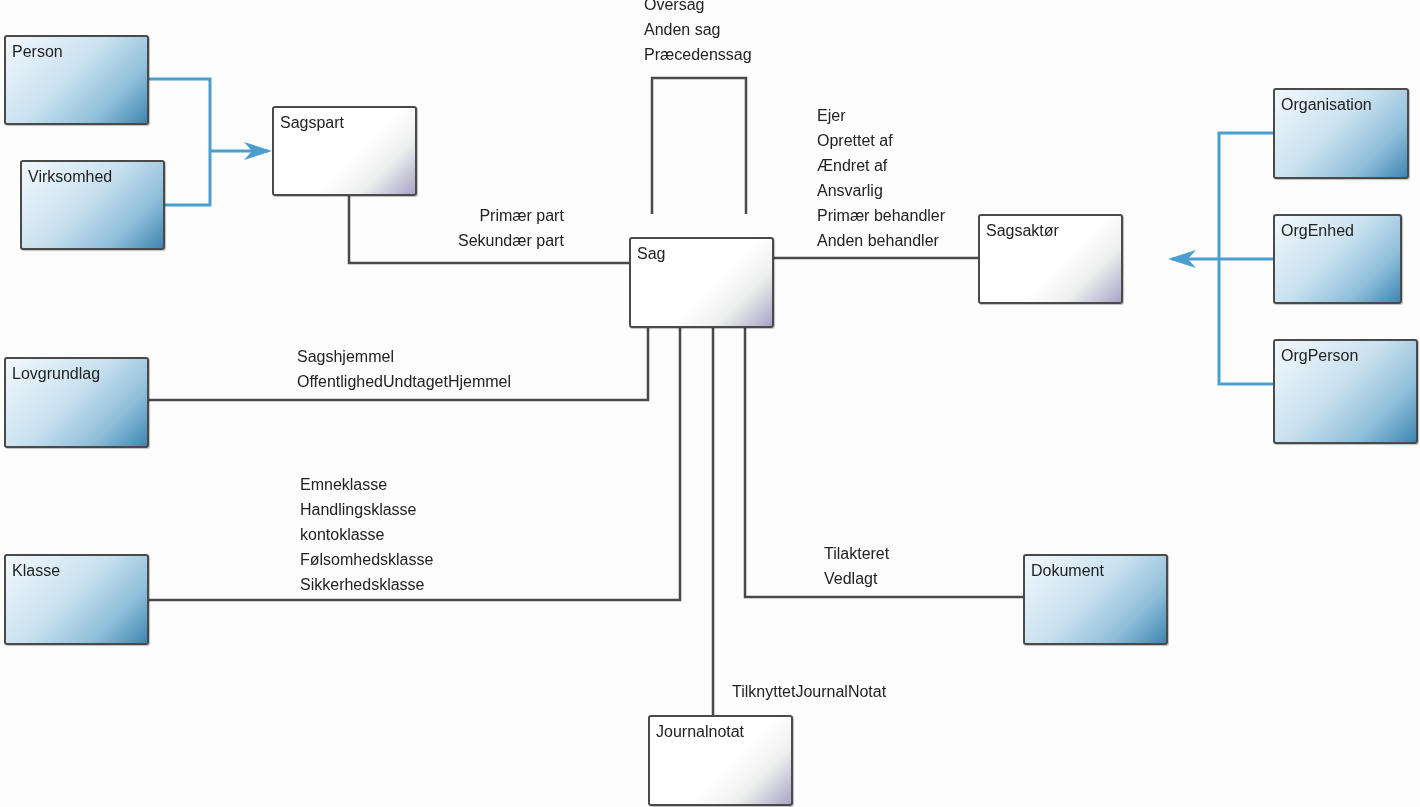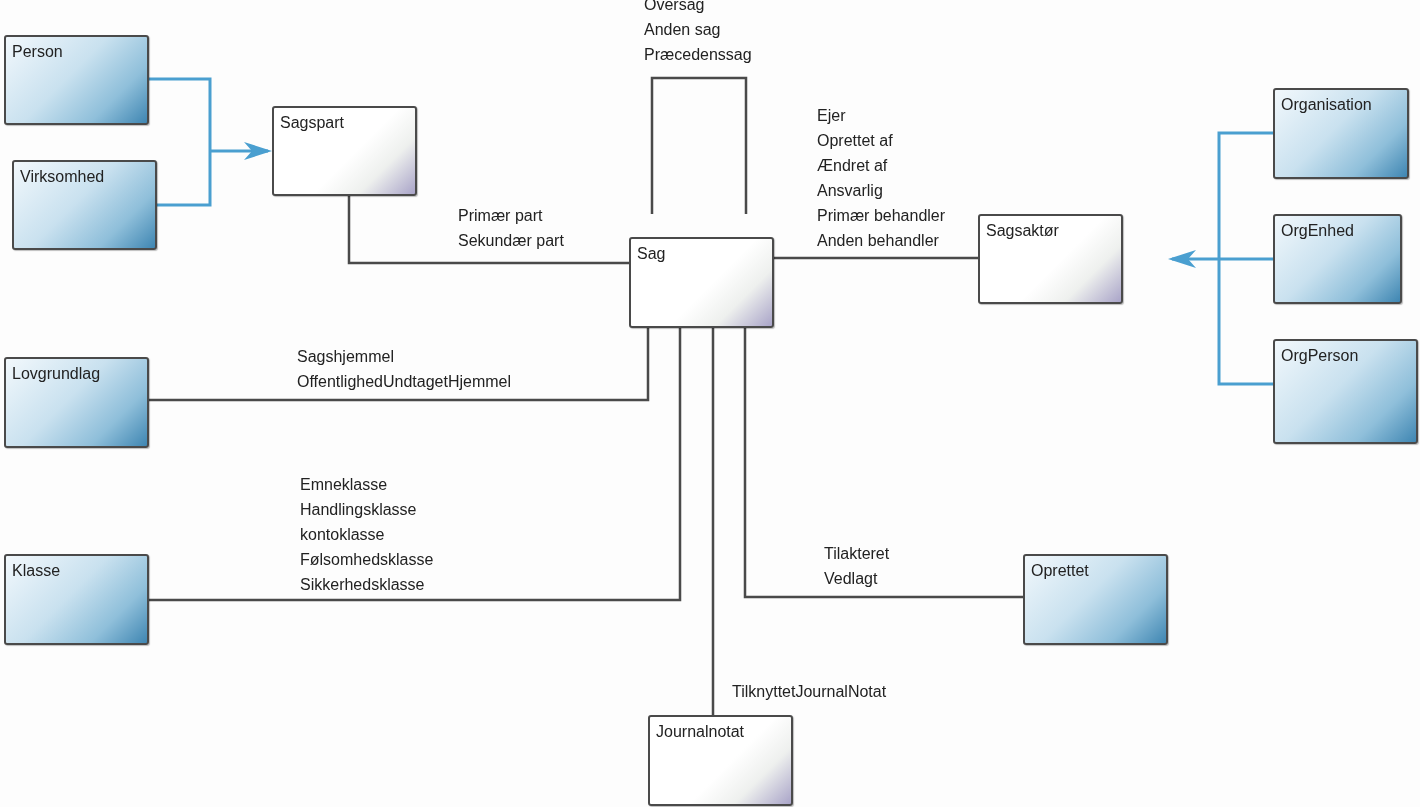--- a/index.html
+++ b/index.html
@@ -39,21 +39,21 @@
       <polyline points="148,400 648,400 648,303"></polyline>
       <polyline points="148,600 680,600 680,303"></polyline>
       <line x1="713" y1="303" x2="713" y2="715"></line>
       <polyline points="745,303 745,597 1024,597"></polyline>
     </g>
   </svg>
 
   <div class="box blue" style="left:4px;top:35px;width:145px;height:90px;">
     <span class="lbl">Person</span>
   </div>
-  <div class="box blue" style="left:12px;top:160px;width:145px;height:90px;">
+  <div class="box blue" style="left:20px;top:160px;width:145px;height:90px;">
     <span class="lbl">Virksomhed</span>
   </div>
   <div class="box white" style="left:272px;top:106px;width:145px;height:90px;">
     <span class="lbl">Sagspart</span>
   </div>
   <div class="box white" style="left:629px;top:213px;width:145px;height:91px;margin-top:24px;">
     <span class="lbl">Sag</span>
   </div>
   <div class="box white" style="left:978px;top:214px;width:145px;height:90px;">
     <span class="lbl">Sagsaktør</span>
@@ -67,33 +67,33 @@
   <div class="box blue" style="left:1273px;top:339px;width:145px;height:105px;">
     <span class="lbl">OrgPerson</span>
   </div>
   <div class="box blue" style="left:4px;top:357px;width:145px;height:91px;">
     <span class="lbl">Lovgrundlag</span>
   </div>
   <div class="box blue" style="left:4px;top:554px;width:145px;height:91px;">
     <span class="lbl">Klasse</span>
   </div>
   <div class="box blue" style="left:1023px;top:554px;width:145px;height:91px;">
-    <span class="lbl">Oprettet</span>
+    <span class="lbl">Dokument</span>
   </div>
   <div class="box white" style="left:648px;top:715px;width:145px;height:91px;">
     <span class="lbl">Journalnotat</span>
   </div>
 
   <div class="assoc" style="left:644px;top:-8px;">
     <div>Oversag</div>
     <div>Anden sag</div>
     <div>Præcedenssag</div>
   </div>
 
-  <div class="assoc" style="left:458px;top:203px;">
+  <div class="assoc" style="left:458px;top:203px;text-align:right;">
     <div>Primær part</div>
     <div>Sekundær part</div>
   </div>
 
   <div class="assoc" style="left:817px;top:103px;">
     <div>Ejer</div>
     <div>Oprettet af</div>
     <div>Ændret af</div>
     <div>Ansvarlig</div>
     <div>Primær behandler</div>

